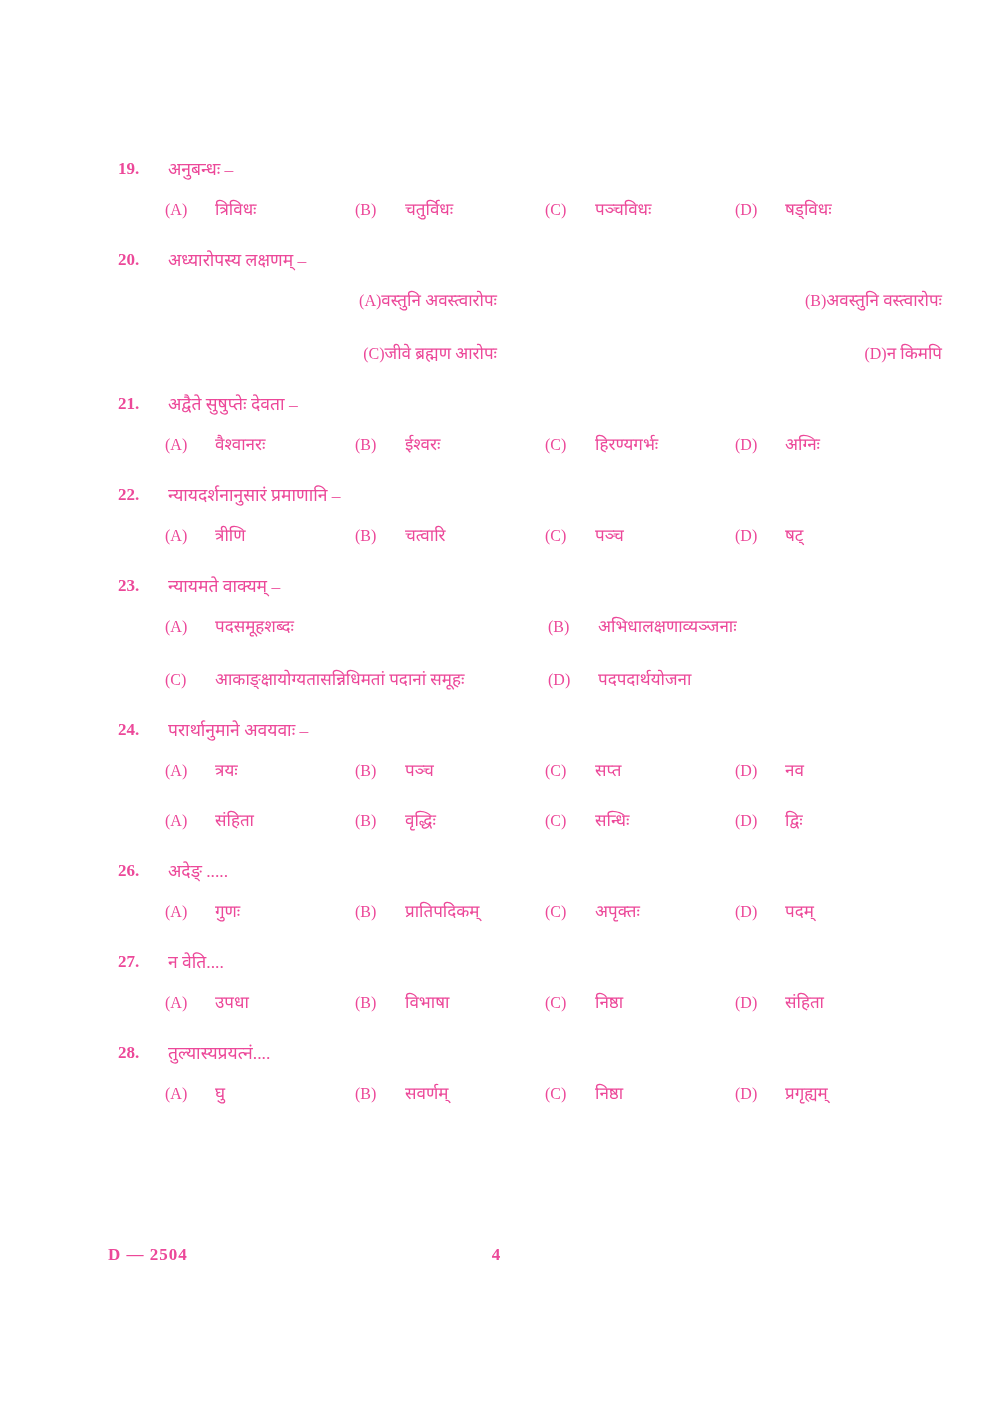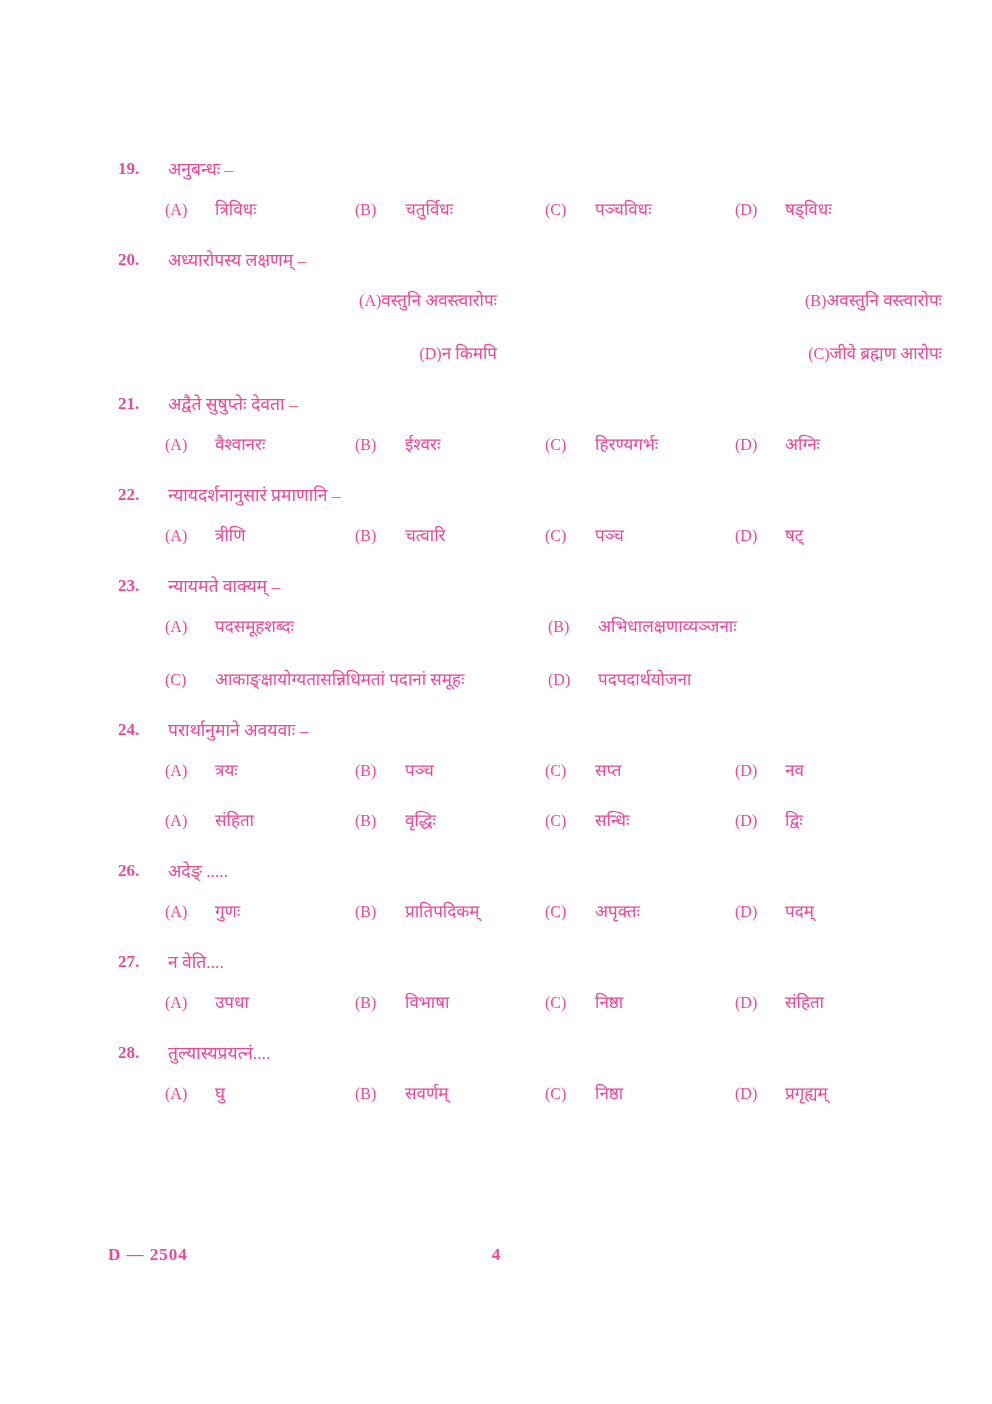--- a/index.html
+++ b/index.html
@@ -79,22 +79,22 @@
         </div>
   </div>
 
   <div class="question">
     <div class="q-head">
       <span class="q-num">20.</span><span class="q-text">अध्यारोपस्य लक्षणम् –</span>
     </div>
     <div class="options" style="grid-template-columns: 332px auto; text-align: right;">
           <div class="option"><span class="opt-label">(A)</span><span class="opt-text">वस्तुनि अवस्त्वारोपः</span></div>
           <div class="option"><span class="opt-label">(B)</span><span class="opt-text">अवस्तुनि वस्त्वारोपः</span></div>
+          <div class="option"><span class="opt-label">(C)</span><span class="opt-text">जीवे ब्रह्मण आरोपः</span></div>
           <div class="option"><span class="opt-label">(D)</span><span class="opt-text">न किमपि</span></div>
-          <div class="option"><span class="opt-label">(C)</span><span class="opt-text">जीवे ब्रह्मण आरोपः</span></div>
         </div>
   </div>
 
   <div class="question">
     <div class="q-head">
       <span class="q-num">21.</span><span class="q-text">अद्वैते सुषुप्तेः देवता –</span>
     </div>
     <div class="options" style="grid-template-columns: 190px 190px 190px auto;">
           <div class="option"><span class="opt-label">(A)</span><span class="opt-text">वैश्वानरः</span></div>
           <div class="option"><span class="opt-label">(B)</span><span class="opt-text">ईश्वरः</span></div>

